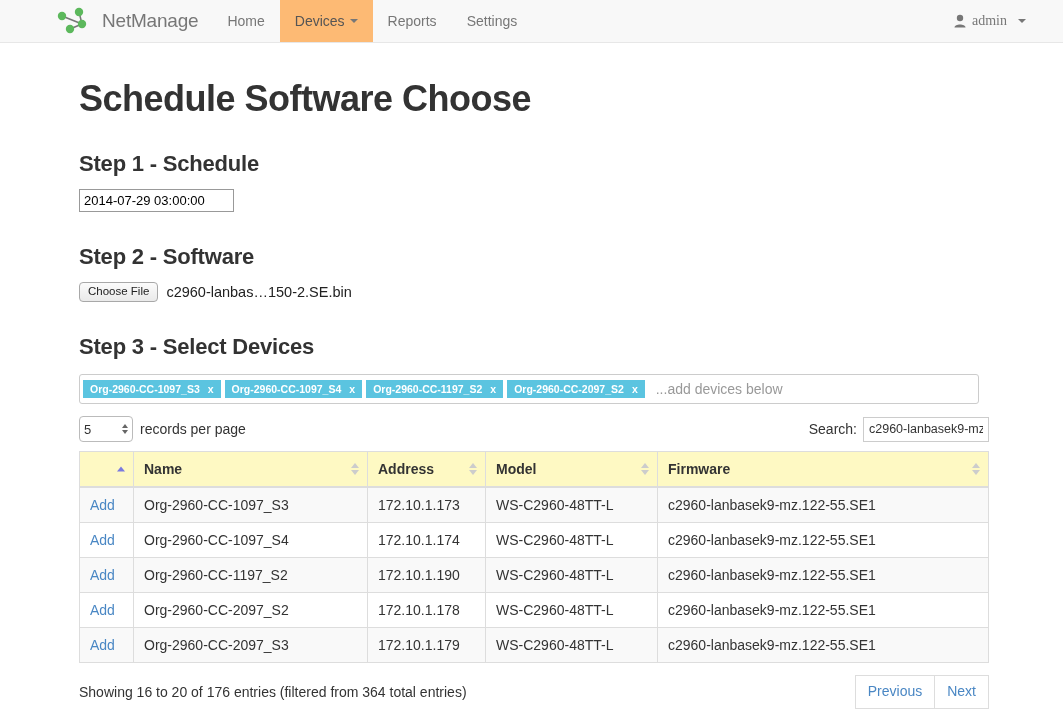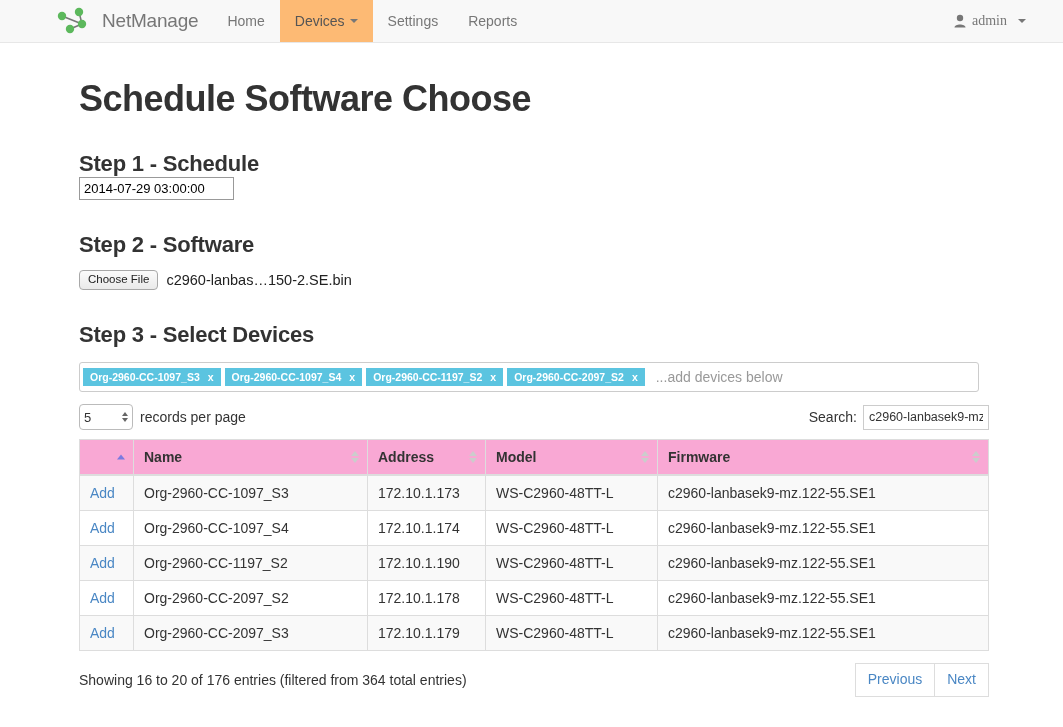--- a/index.html
+++ b/index.html
@@ -93,20 +93,21 @@
   h2.step-title {
     font-size: 22px;
     font-weight: bold;
     color: #333333;
     margin: 32px 0 0 0;
     letter-spacing: -0.2px;
   }
 
   
   .datetime-input {
+    margin-top: 12px;
     width: 155px;
     height: 23px;
     border: 1px solid #999999;
     background: #ffffff;
     font-family: "Liberation Sans", sans-serif;
     font-size: 13px;
     color: #000000;
     padding: 0 4px;
     line-height: 21px;
     display: block;
@@ -219,21 +220,21 @@
 
   
   .dtable {
     margin-top: 9px;
     width: 910px;
     border-collapse: collapse;
     border: 1px solid #dddddd;
     font-size: 14px;
   }
   .dtable thead th {
-    background: #f9a8d4;
+    background: #fef9c3;
     border-bottom: 2px solid #dddddd;
     border-right: 1px solid #dddddd;
     text-align: left;
     font-weight: bold;
     color: #333333;
     padding: 9px 10px;
     position: relative;
     height: 34px;
     vertical-align: middle;
   }
@@ -310,24 +311,24 @@
 
     <div class="nav-links">
       <a class="nav-link">
         <span>Home</span>
       </a>
       <a class="nav-link active">
         <span>Devices</span>
         <span class="caret"></span>
       </a>
       <a class="nav-link">
-        <span>Settings</span>
+        <span>Reports</span>
       </a>
       <a class="nav-link">
-        <span>Reports</span>
+        <span>Settings</span>
       </a>
     </div>
 
     <div class="nav-right">
       <a class="nav-user">
         <span>
           <svg class="user-icon" viewBox="0 0 12 14">
             <circle cx="6" cy="4" r="3.2" fill="#777777"></circle>
             <path d="M0.5 13.5 C0.5 9.4 11.5 9.4 11.5 13.5 Z" fill="#777777"></path>
           </svg>

